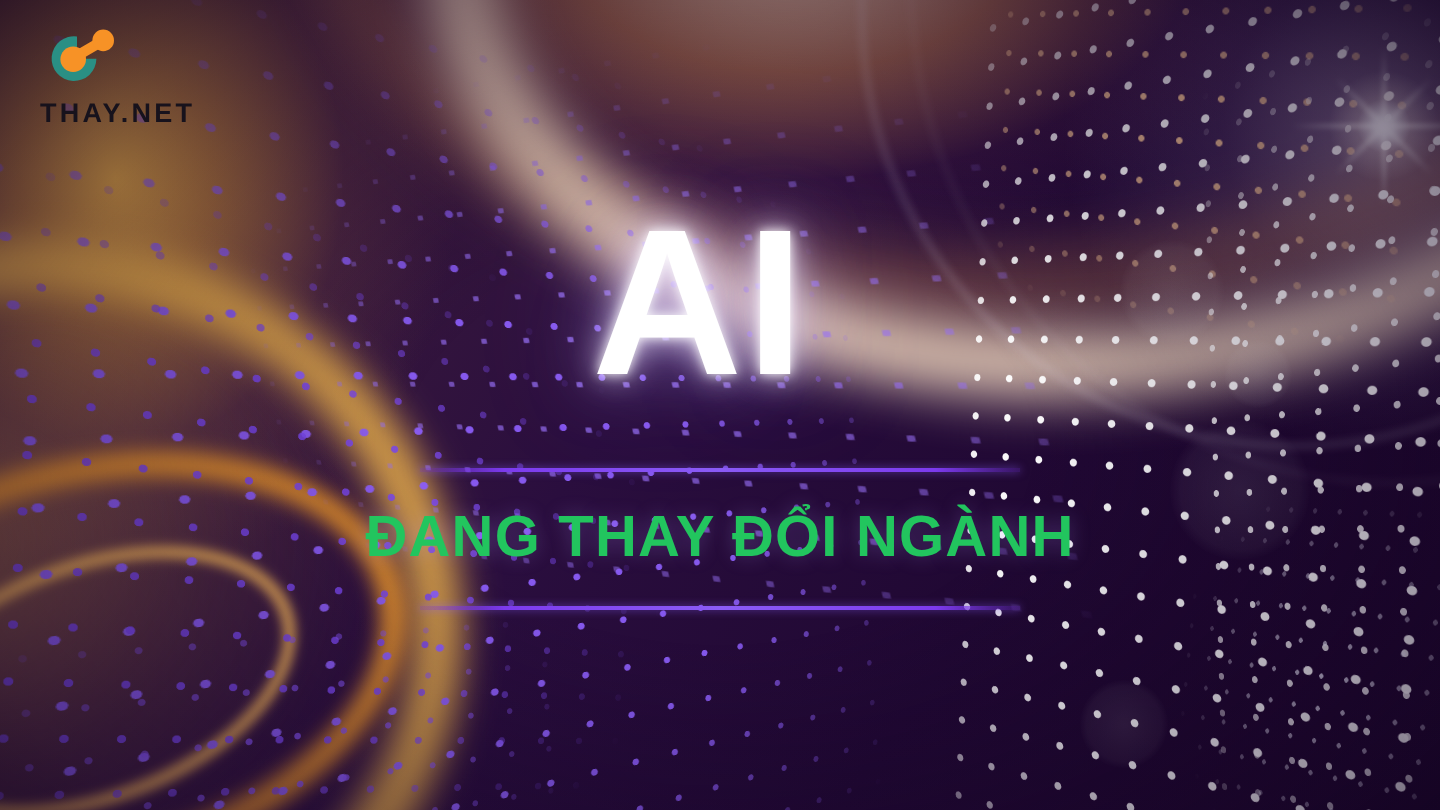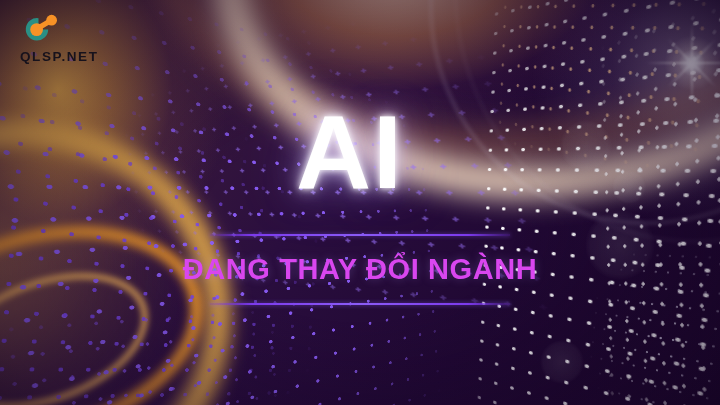--- a/index.html
+++ b/index.html
@@ -309,21 +309,21 @@
   }
   .rule {
     width: 300px;
     height: 2px;
     background: linear-gradient(90deg, rgba(124,58,237,0.25) 0%, #7c3aed 14%, #8b5cf6 50%, #7c3aed 86%, rgba(124,58,237,0.25) 100%);
     box-shadow: 0 0 4px rgba(139,92,246,0.6);
   }
   .sub {
     margin: 15px 0 14px 0;
     text-align: center;
-    color: #d946ef;
+    color: #22c55e;
     font-size: 29px;
     font-weight: 700;
     letter-spacing: 0.6px;
     line-height: 1.30;
     text-shadow: 0 0 10px rgba(180,150,255,0.28);
   }
   .sub-line { display: block; white-space: nowrap; }
 </style>
 </head>
 <body>
@@ -366,21 +366,21 @@
 
   <div class="vignette"></div>
 
   <div class="logo-block">
     <svg class="logo-mark" width="44" height="34" viewBox="0 0 44 34">
       <path d="M20.5 6.2 A11.2 11.2 0 1 0 30.2 17.4 L23.2 17.4 A4.6 4.6 0 1 1 20.5 12.4 Z" fill="#2a8f84"></path>
       <path d="M18.2 17.2 L33.0 8.6" stroke="#f79226" stroke-width="5.2" stroke-linecap="round"></path>
       <circle cx="18.6" cy="17.6" r="6.4" fill="#f79226"></circle>
       <circle cx="33.6" cy="8.2" r="5.4" fill="#f79226"></circle>
     </svg>
-    <div class="logo-word">QLSP.NET</div>
+    <div class="logo-word">THAY.NET</div>
   </div>
 
   <div class="hero">
     <div class="hero-ai">AI</div>
     <div class="rule"></div>
     <div class="sub">
       <span class="sub-line">ĐANG THAY ĐỔI NGÀNH</span>
     </div>
     <div class="rule"></div>
   </div>

